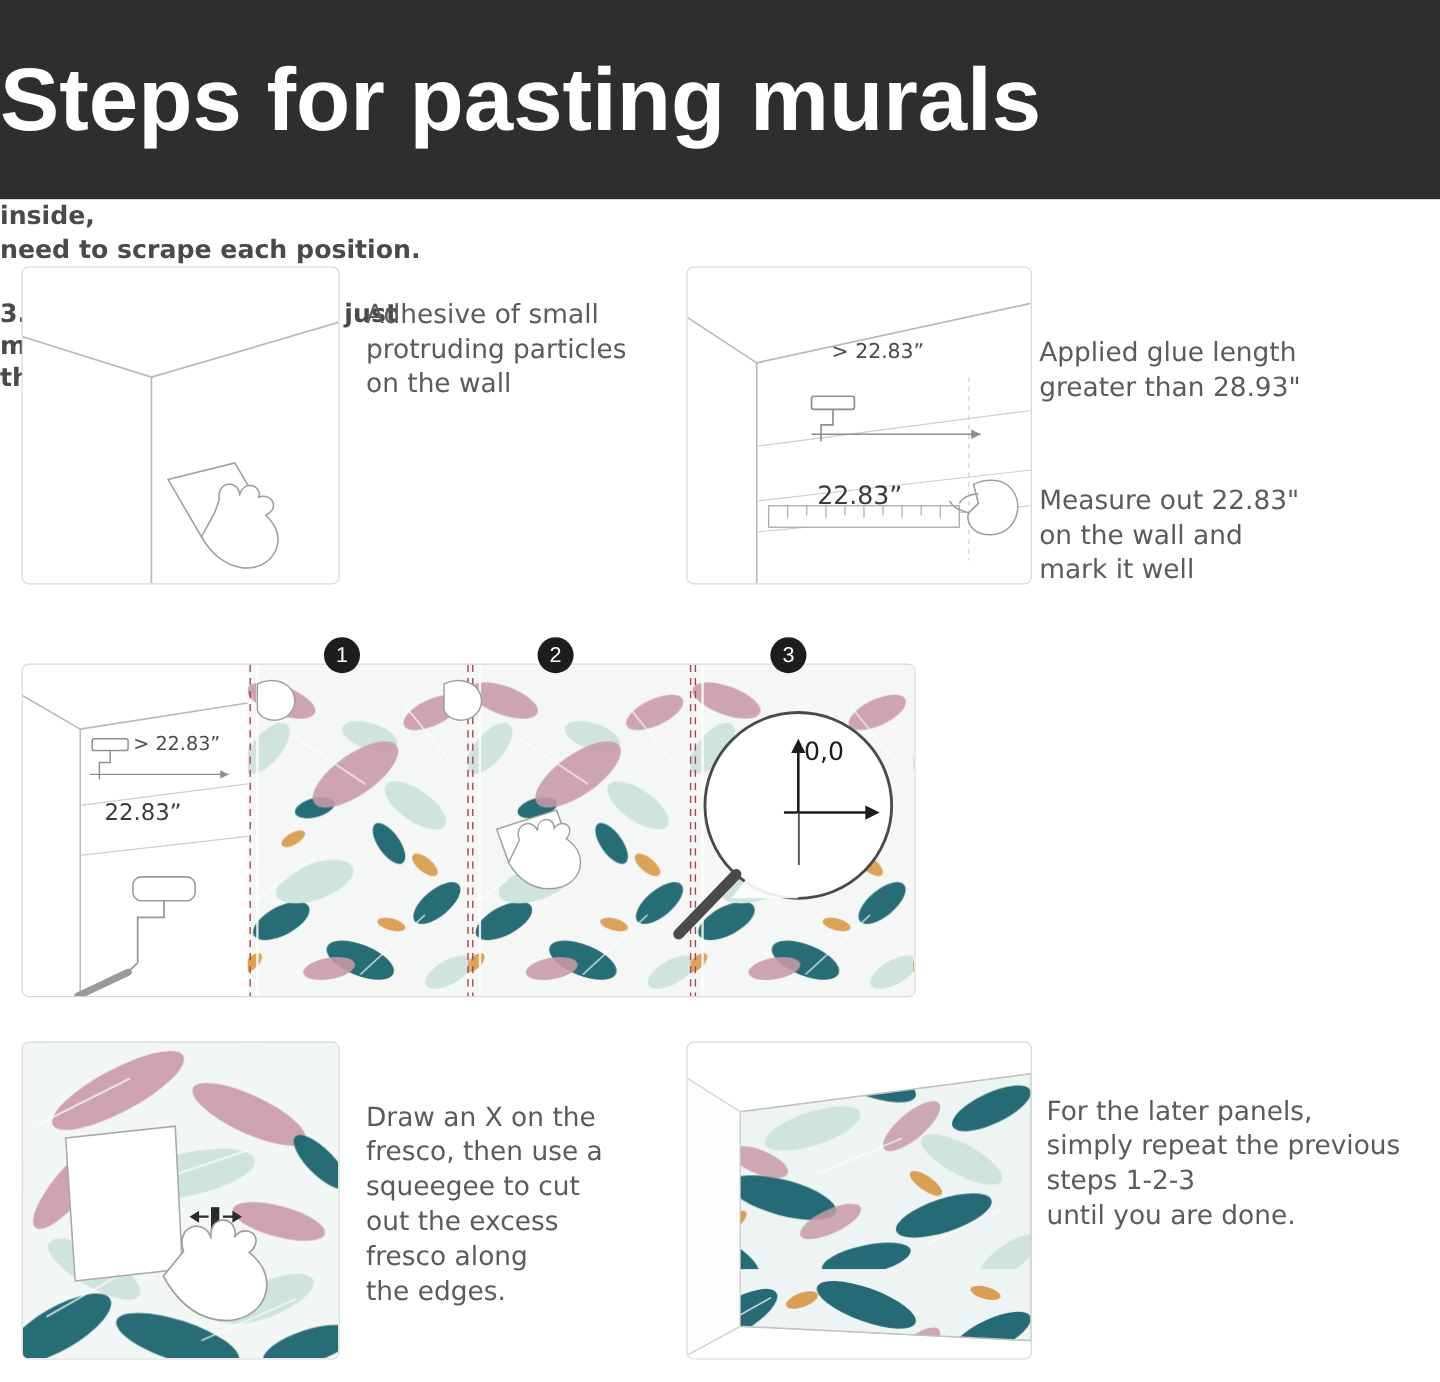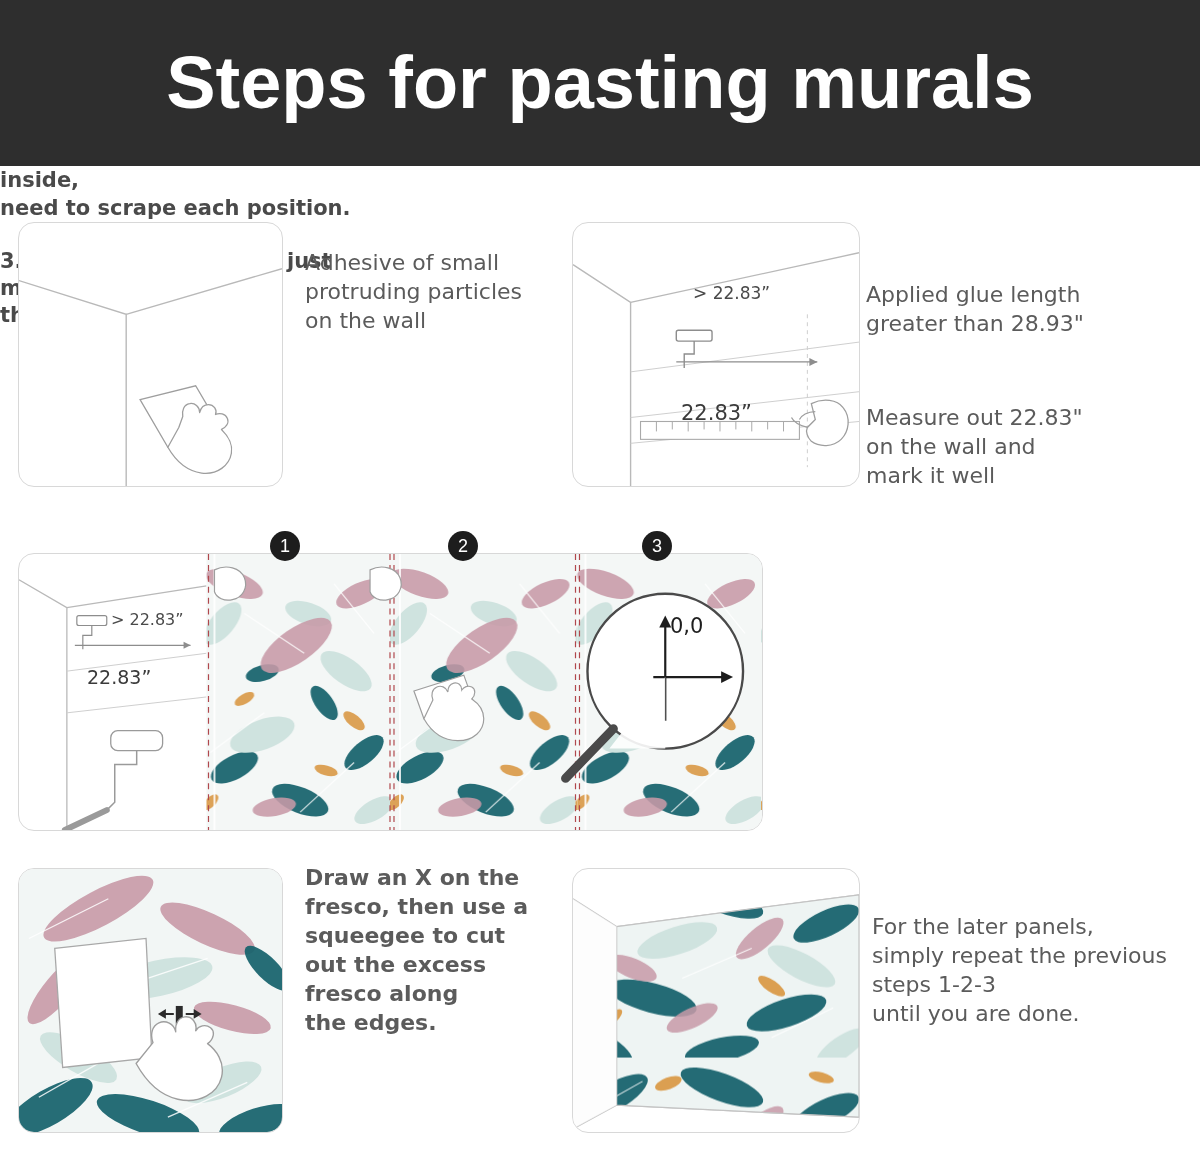--- a/index.html
+++ b/index.html
@@ -9,37 +9,37 @@
     background:#ffffff;
     font-family:"DejaVu Sans", sans-serif;
     color:#4a4a4a;
     position:relative;
     overflow:hidden;
   }
   
   .header {
     position:absolute; left:0; top:0; width:1200px; height:166px;
     background:#2e2e2e;
-    display:flex; align-items:center; justify-content:center;
+    display:flex; align-items:center; 
   }
   .header h1 {
     margin:0;
     font-family:"Liberation Sans", sans-serif;
     font-weight:bold;
     font-size:74px;
     color:#ffffff;
     letter-spacing:0px;
     line-height:1;
   }
 
   
   .panel {
     position:absolute;
     border:1.5px solid #d8d8d8;
-    border-radius:16px;
+    border-radius:6px;
     background:#ffffff;
     overflow:hidden;
   }
   .cap {
     position:absolute;
     font-family:"DejaVu Sans", sans-serif;
     color:#5b5b5b;
     font-size:22px;
     line-height:1.32;
     white-space:pre-line;
@@ -52,21 +52,21 @@
   #cap-glue         { left:866px; top:280px; width:320px; }
   #cap-measure      { left:866px; top:403px; width:320px; }
 
   
   #panel-apply      { left:18px;  top:553px; width:745px; height:278px; }
   #please-use       { left:778px; top:538px; width:412px; text-align:center; }
   #steps-list       { left:778px; top:625px; width:412px;font-weight:bold; }
 
   
   #panel-cut        { left:18px;  top:868px; width:265px; height:265px; }
-  #cap-cut          { left:305px; top:863px; width:250px;font-weight:bold; }
+  #cap-cut          { left:305px; top:917px; width:250px; }
   #panel-repeat     { left:572px; top:868px; width:288px; height:265px; }
   #cap-repeat       { left:872px; top:912px; width:330px; }
 
   
   svg.art { position:absolute; left:0; top:0; width:100%; height:100%; }
 
   .please-title {
     font-size:22px; color:#4a4a4a; line-height:1.35; white-space:pre-line;
   }
   .step-line {

